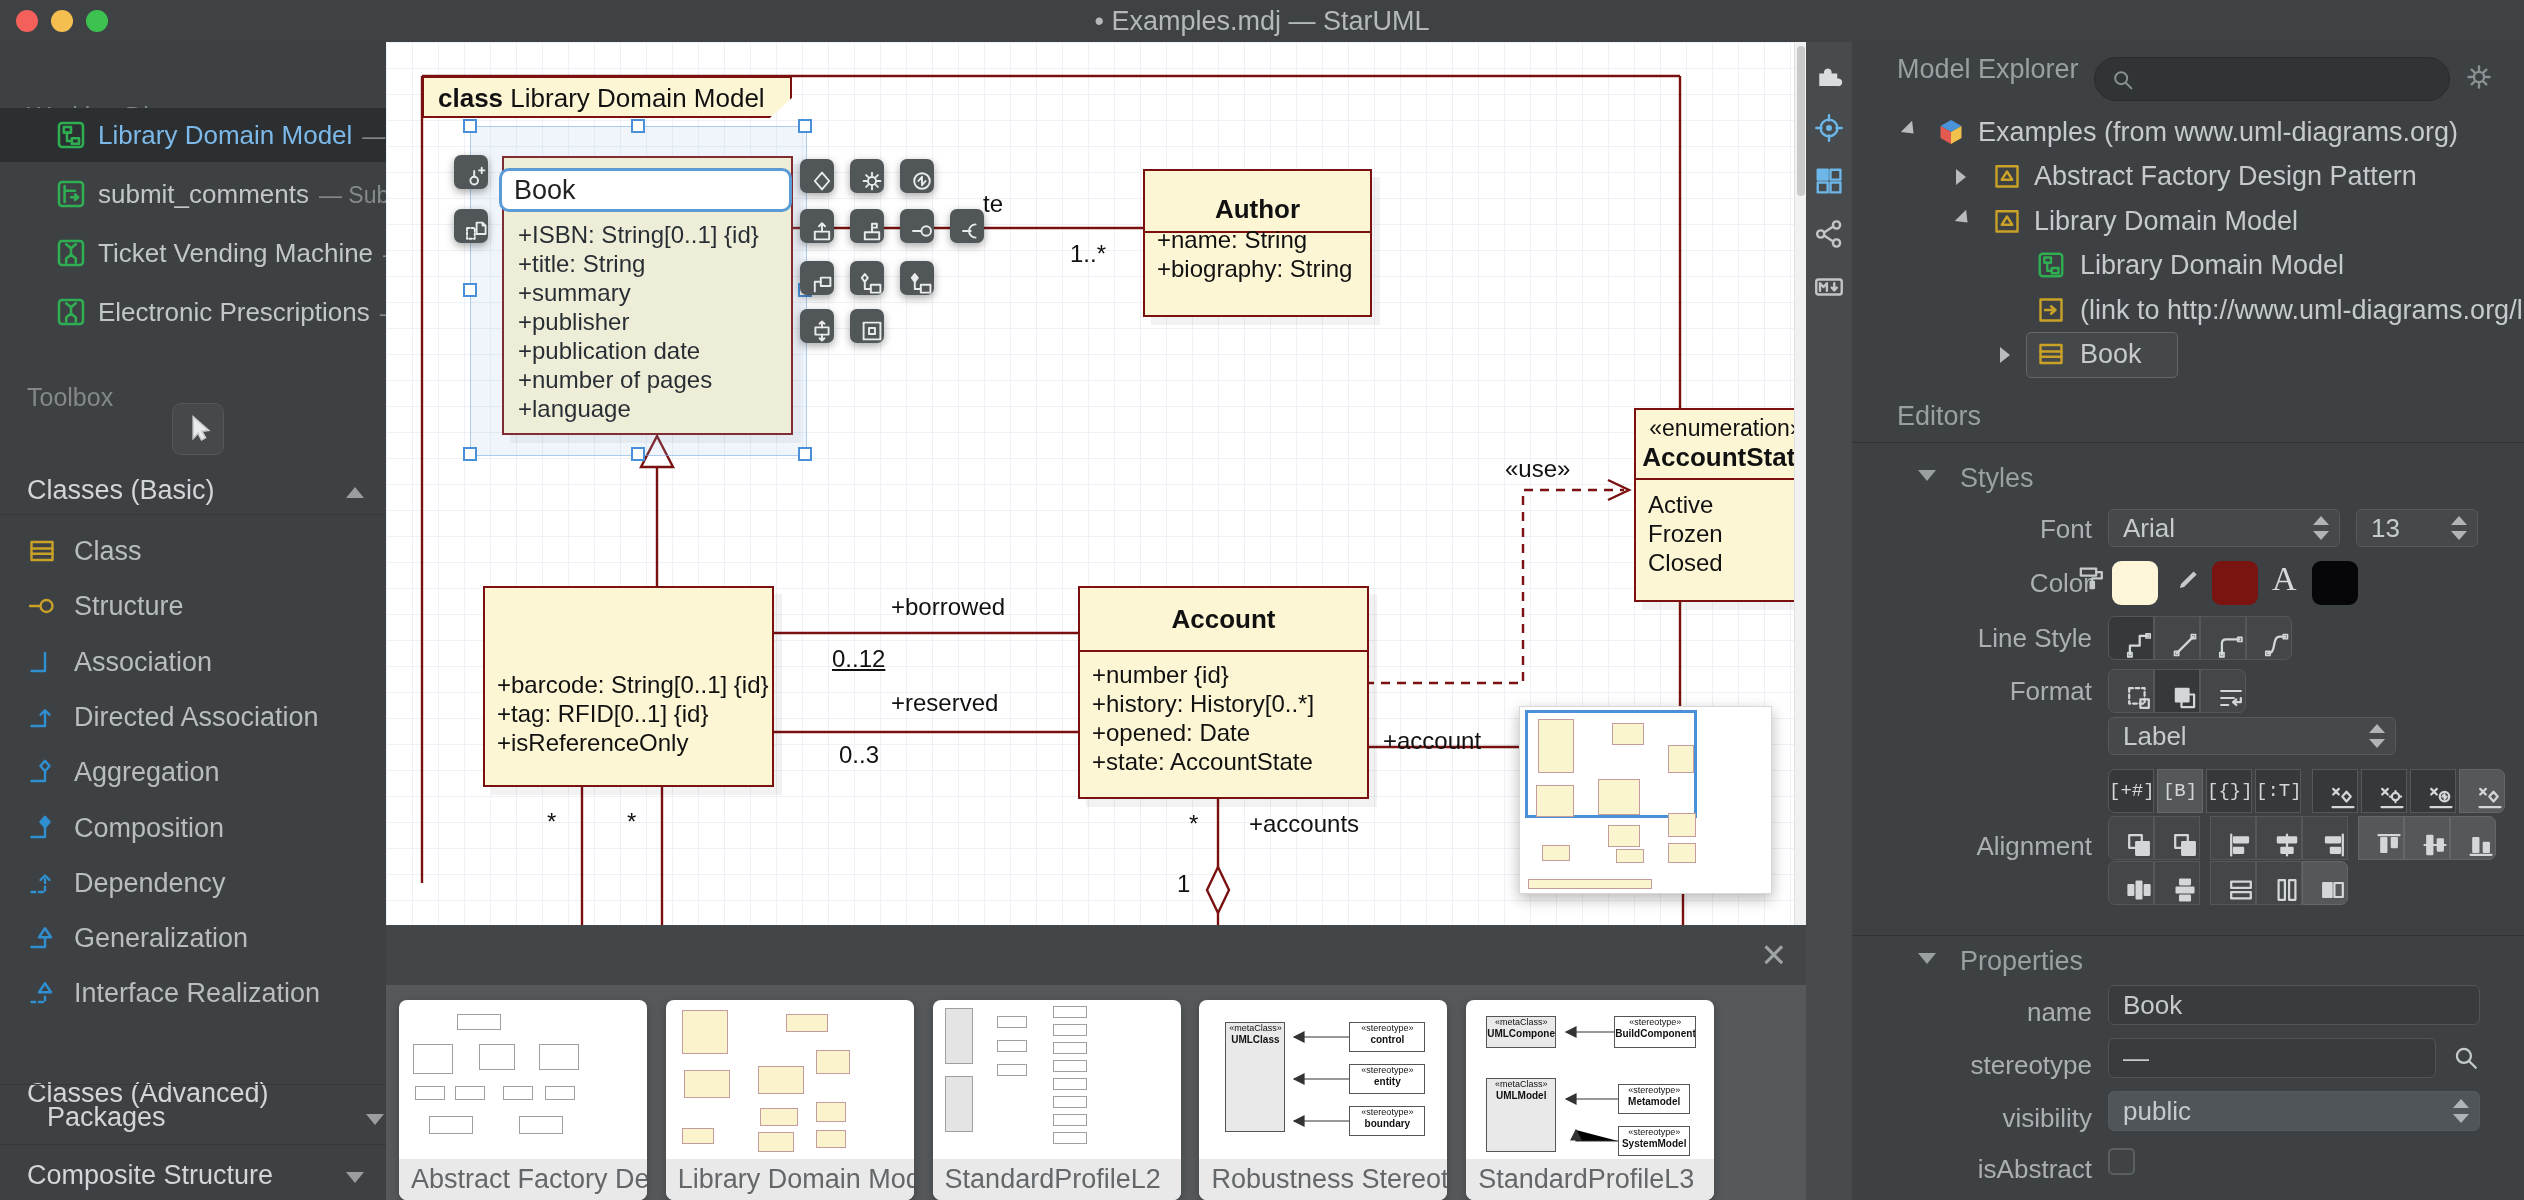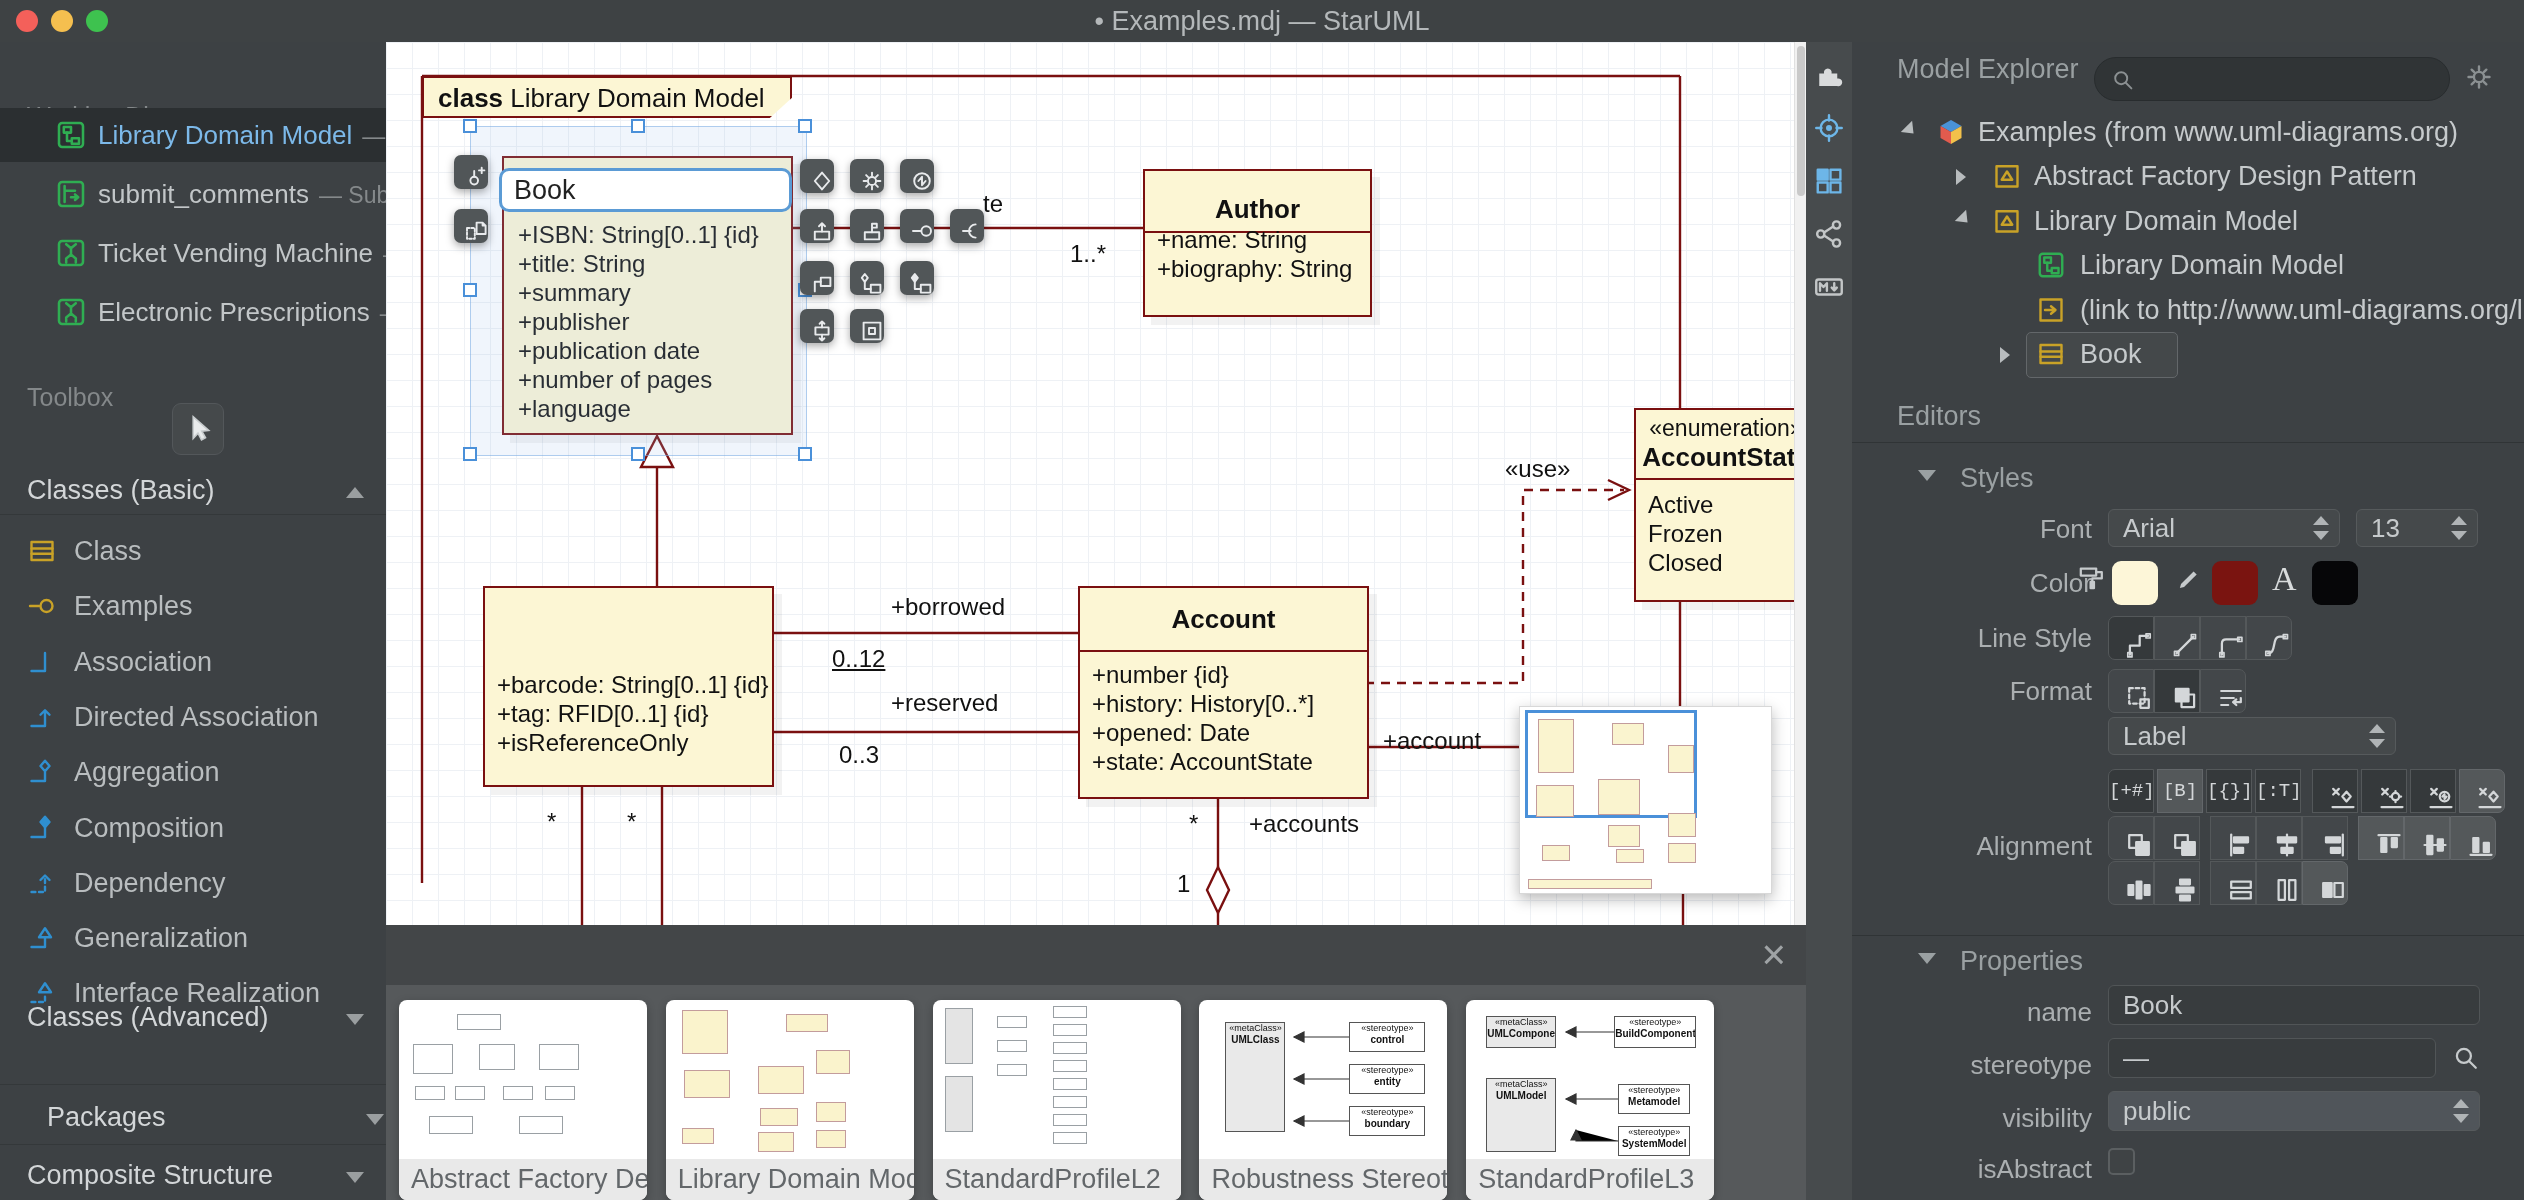--- a/index.html
+++ b/index.html
@@ -179,21 +179,21 @@
             <rect x="3" y="4" width="14" height="12"></rect>
             <path d="M3,8.3 H17 M3,11.8 H17"></path>
           </svg></span>
         <span class="tlabel">Class</span>
       </div>
       <div class="tbx-item" style="top: 539.3px;">
         <span class="ticon" style="color: rgb(201, 162, 39);"><svg viewBox="0 0 20 20" width="100%" height="100%" fill="none" stroke="currentColor" stroke-width="1.6" stroke-linecap="round" stroke-linejoin="round">
             <path d="M2,10 H8"></path>
             <circle cx="13" cy="10" r="4"></circle>
           </svg></span>
-        <span class="tlabel">Examples</span>
+        <span class="tlabel">Structure</span>
       </div>
       <div class="tbx-item" style="top: 594.6px;">
         <span class="ticon" style="color: rgb(47, 143, 208);"><svg viewBox="0 0 20 20" width="100%" height="100%" fill="none" stroke="currentColor" stroke-width="1.6" stroke-linecap="round" stroke-linejoin="round">
             <path d="M3,16 H12 V4"></path>
           </svg></span>
         <span class="tlabel">Association</span>
       </div>
       <div class="tbx-item" style="top: 649.9px;">
         <span class="ticon" style="color: rgb(47, 143, 208);"><svg viewBox="0 0 20 20" width="100%" height="100%" fill="none" stroke="currentColor" stroke-width="1.6" stroke-linecap="round" stroke-linejoin="round">
             <path d="M3,16 H12 V6 M9,8.5 L12,5.5 L15,8.5"></path>
@@ -226,21 +226,21 @@
           </svg></span>
         <span class="tlabel">Generalization</span>
       </div>
       <div class="tbx-item" style="top: 926.4px;">
         <span class="ticon" style="color: rgb(47, 143, 208);"><svg viewBox="0 0 20 20" width="100%" height="100%" fill="none" stroke="currentColor" stroke-width="1.6" stroke-linecap="round" stroke-linejoin="round">
             <path d="M3,16 H12 V10" stroke-dasharray="2.6 2.4"></path>
             <path d="M12,3.5 L16,9.5 H8 Z"></path>
           </svg></span>
         <span class="tlabel">Interface Realization</span>
       </div>
-      <div class="tbx-header" style="top: 960px;">
+      <div class="tbx-header" style="top: 1036px; padding-left: 48px;">
         <span class="hl">Classes (Advanced)</span>
         <span class="tri down"></span>
       </div>
       <div class="divider" style="top: 1042px;"></div>
       <div class="tbx-header" style="top: 1060px; margin-left: 20px;">
         <span class="hl">Packages</span>
         <span class="tri down"></span>
       </div>
       <div class="divider" style="top: 1102px;"></div>
       <div class="tbx-header" style="top: 1118px;">

